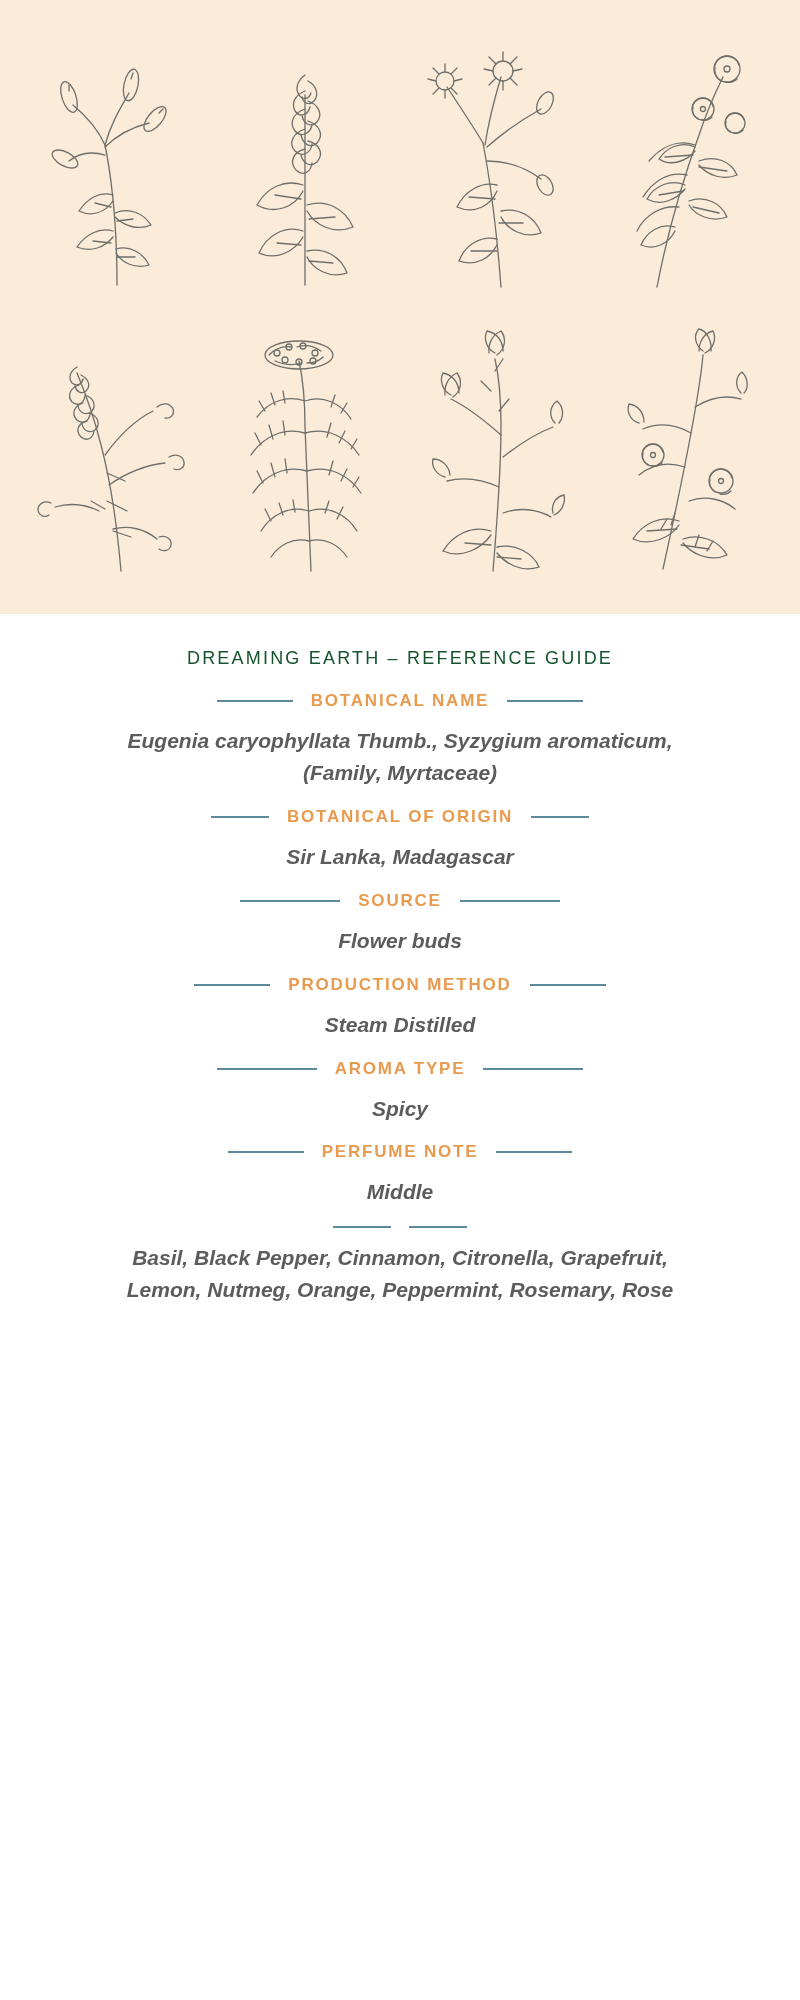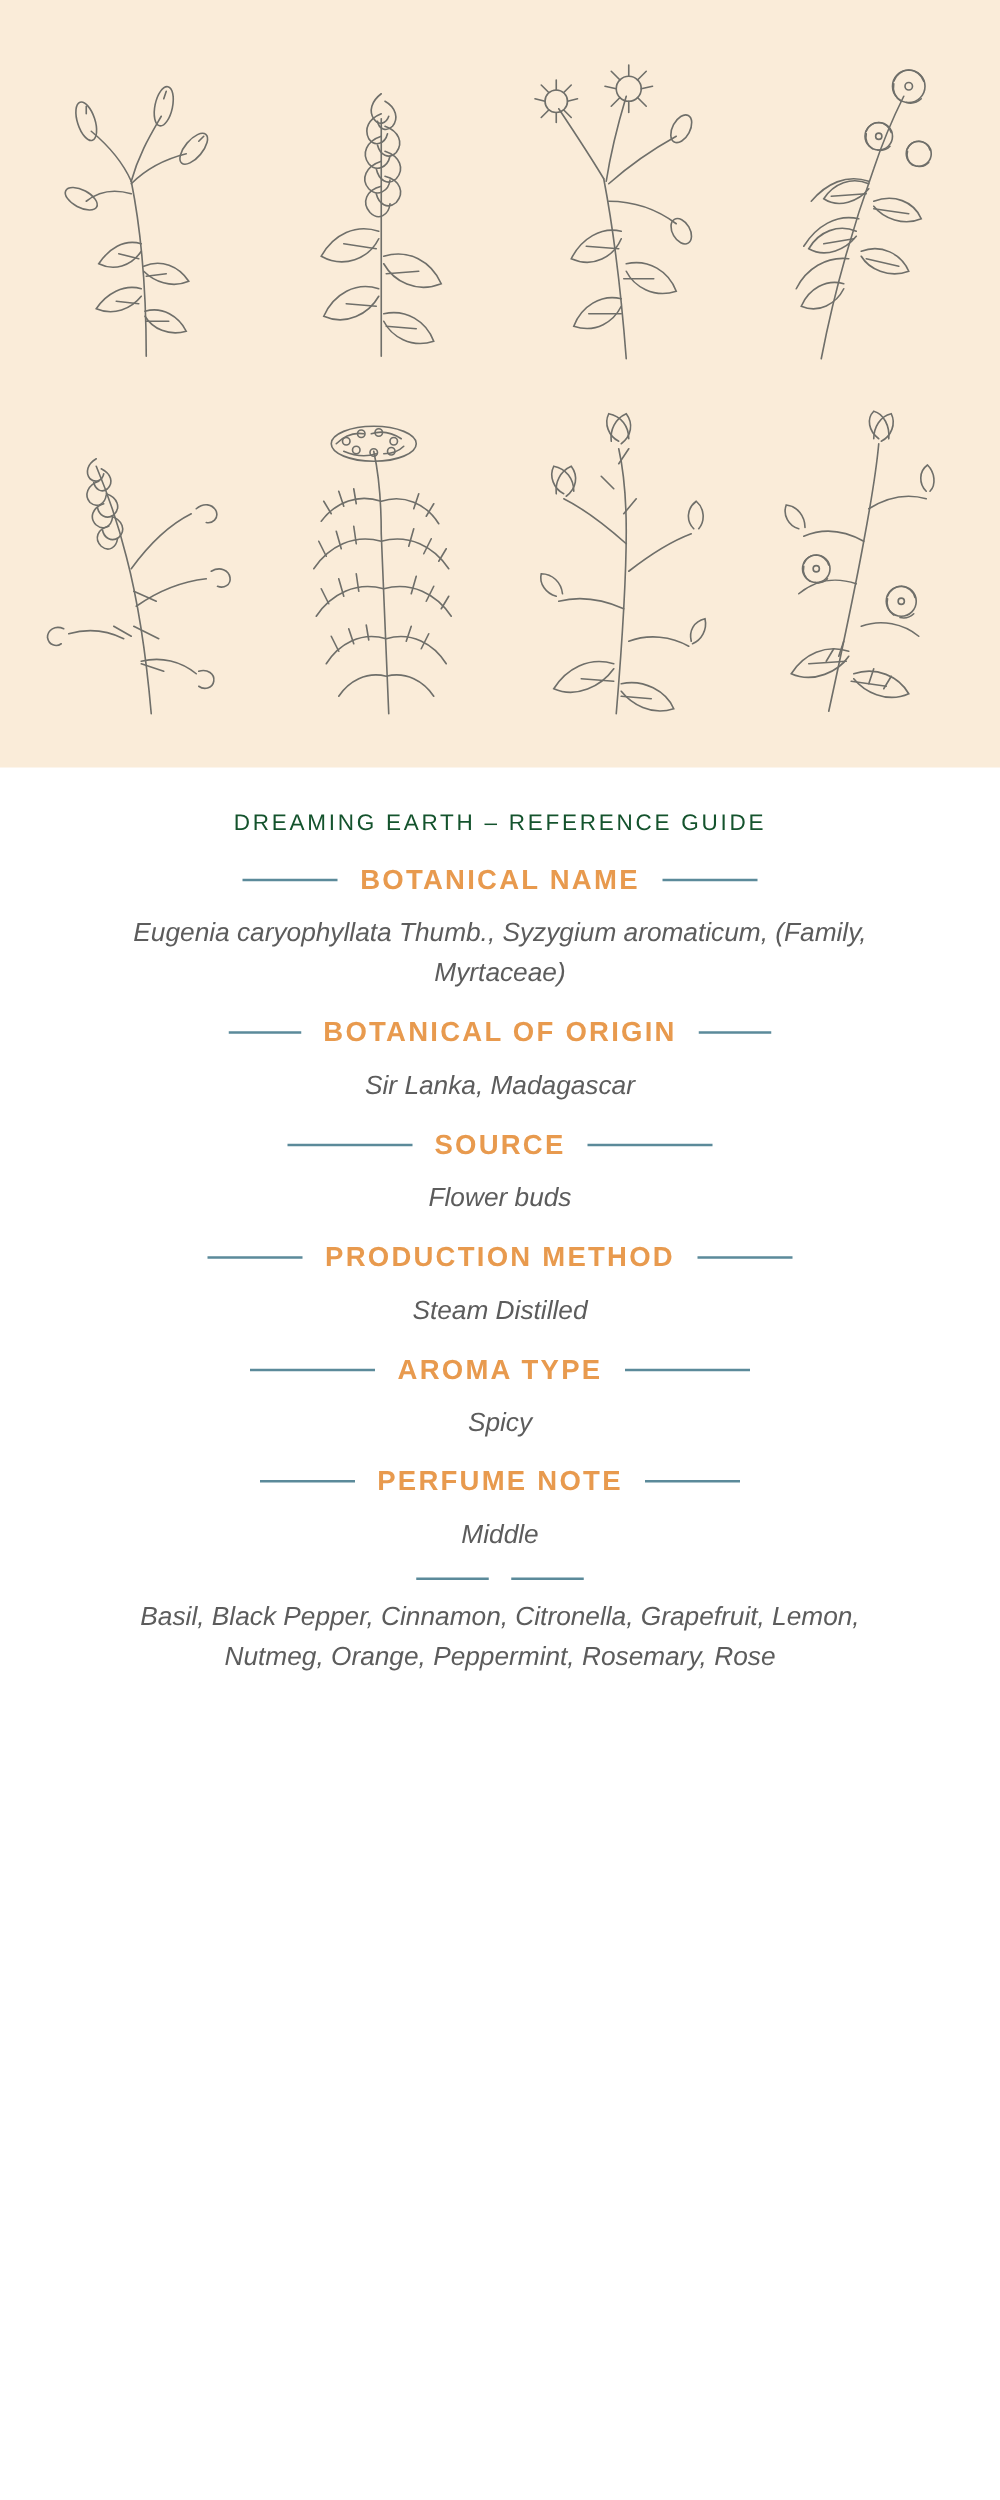--- a/index.html
+++ b/index.html
@@ -83,30 +83,30 @@
   }
   .rule {
     height: 2px;
     background: #5b8a9a;
     flex: 0 0 auto;
   }
   .rule.w-short { width: 58px; }
   .rule.w-med { width: 76px; }
   .rule.w-long { width: 100px; }
   .section-heading {
-    font-size: 22px;
+    font-size: 17px;
     font-weight: bold;
     letter-spacing: 1.8px;
     color: #e89a4e;
     white-space: nowrap;
   }
   .section-value {
     font-size: 21px;
     font-style: italic;
-    font-weight: normal;
+    font-weight: bold;
     color: #5c5c5c;
     line-height: 1.52;
     margin: 12px auto;
     max-width: 620px;
   }
   .section-value.narrow { max-width: 600px; }
 </style>
 </head>
 <body>
 

